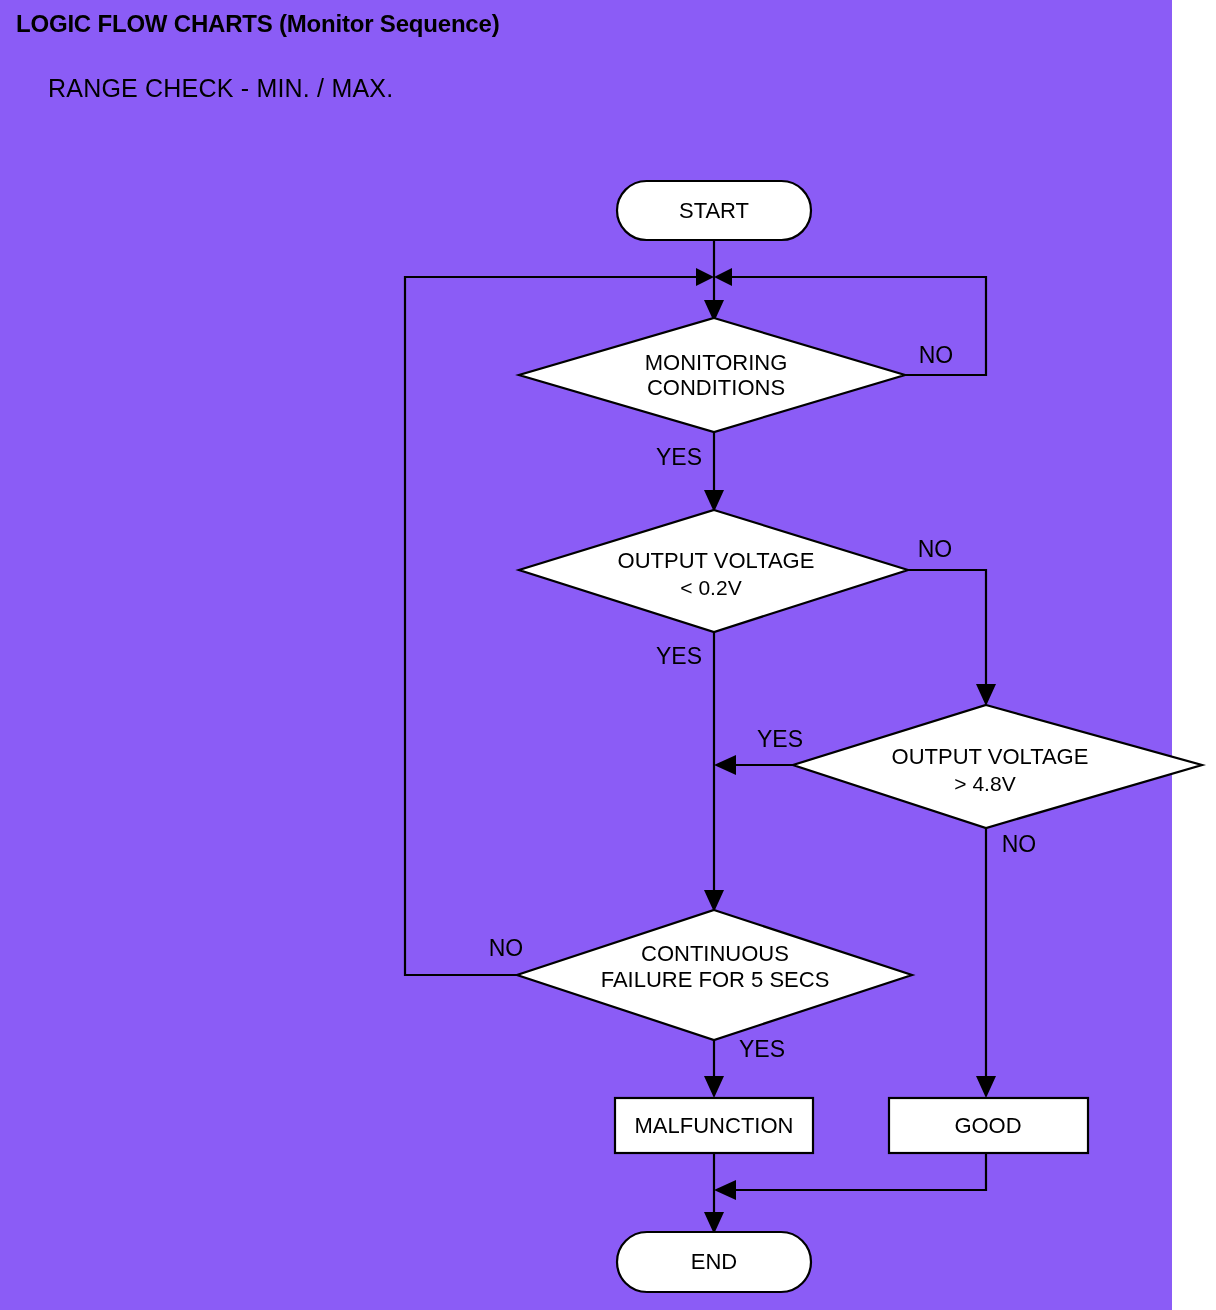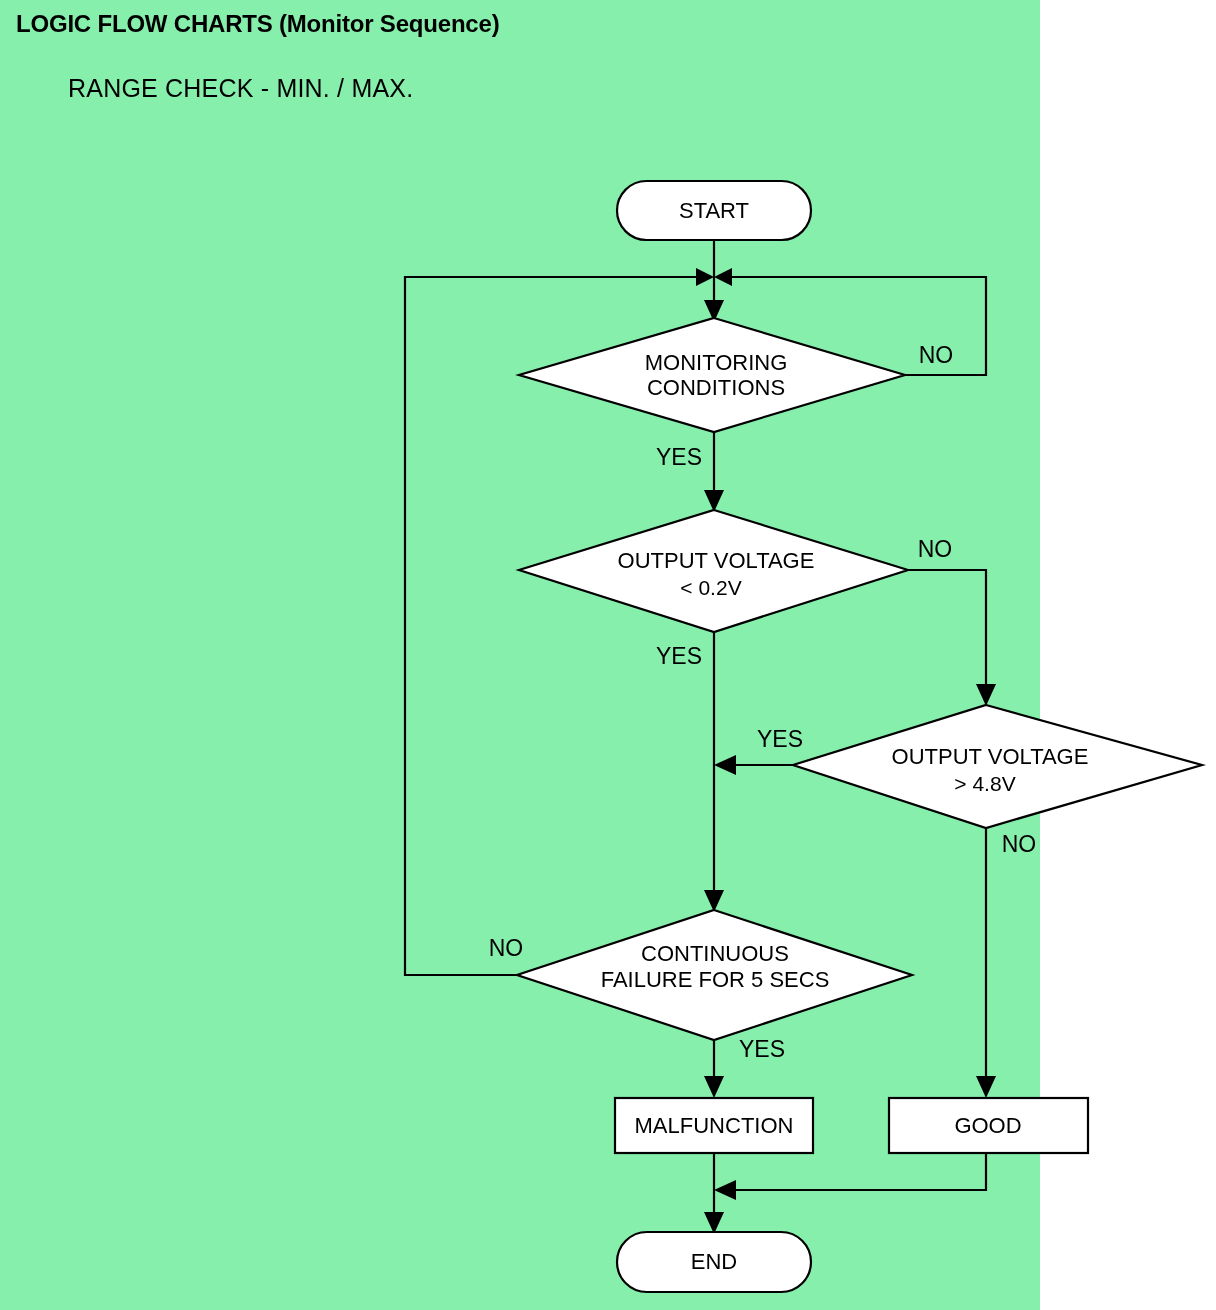--- a/index.html
+++ b/index.html
@@ -11,42 +11,41 @@
   body {
     width: 1216px;
     height: 1310px;
     font-family: "Liberation Sans", sans-serif;
     color: #000000;
     overflow: hidden;
     position: relative;
   }
   #page {
     position: relative;
-    width: 1040px;
+    width: 1172px;
     height: 1310px;
-    background: #86efac;
+    background: #8b5cf6;
   }
   .title-main {
     position: absolute;
     left: 16px;
     top: 10px;
     font-size: 24px;
     font-weight: bold;
     letter-spacing: -0.2px;
     white-space: nowrap;
   }
   .title-sub {
     position: absolute;
     left: 48px;
     top: 74px;
     font-size: 25px;
     font-weight: normal;
     letter-spacing: 0.2px;
     white-space: nowrap;
-    margin-left: 20px;
   }
   #flow-svg {
     position: absolute;
     left: 0;
     top: 0;
     width: 1216px;
     height: 1310px;
   }
   .node-text {
     font-family: "Liberation Sans", sans-serif;

